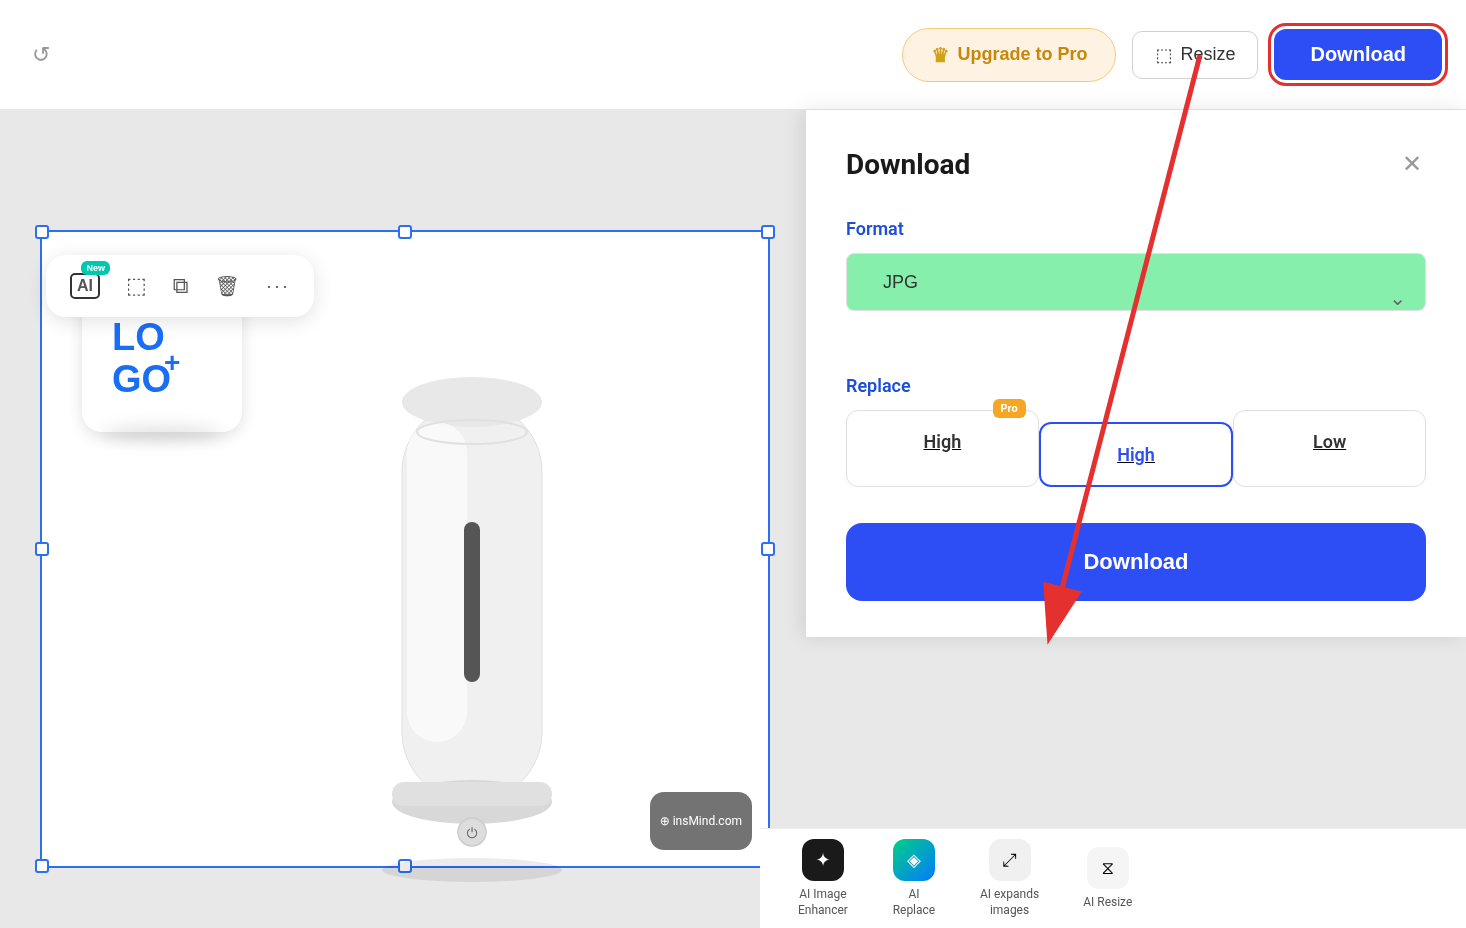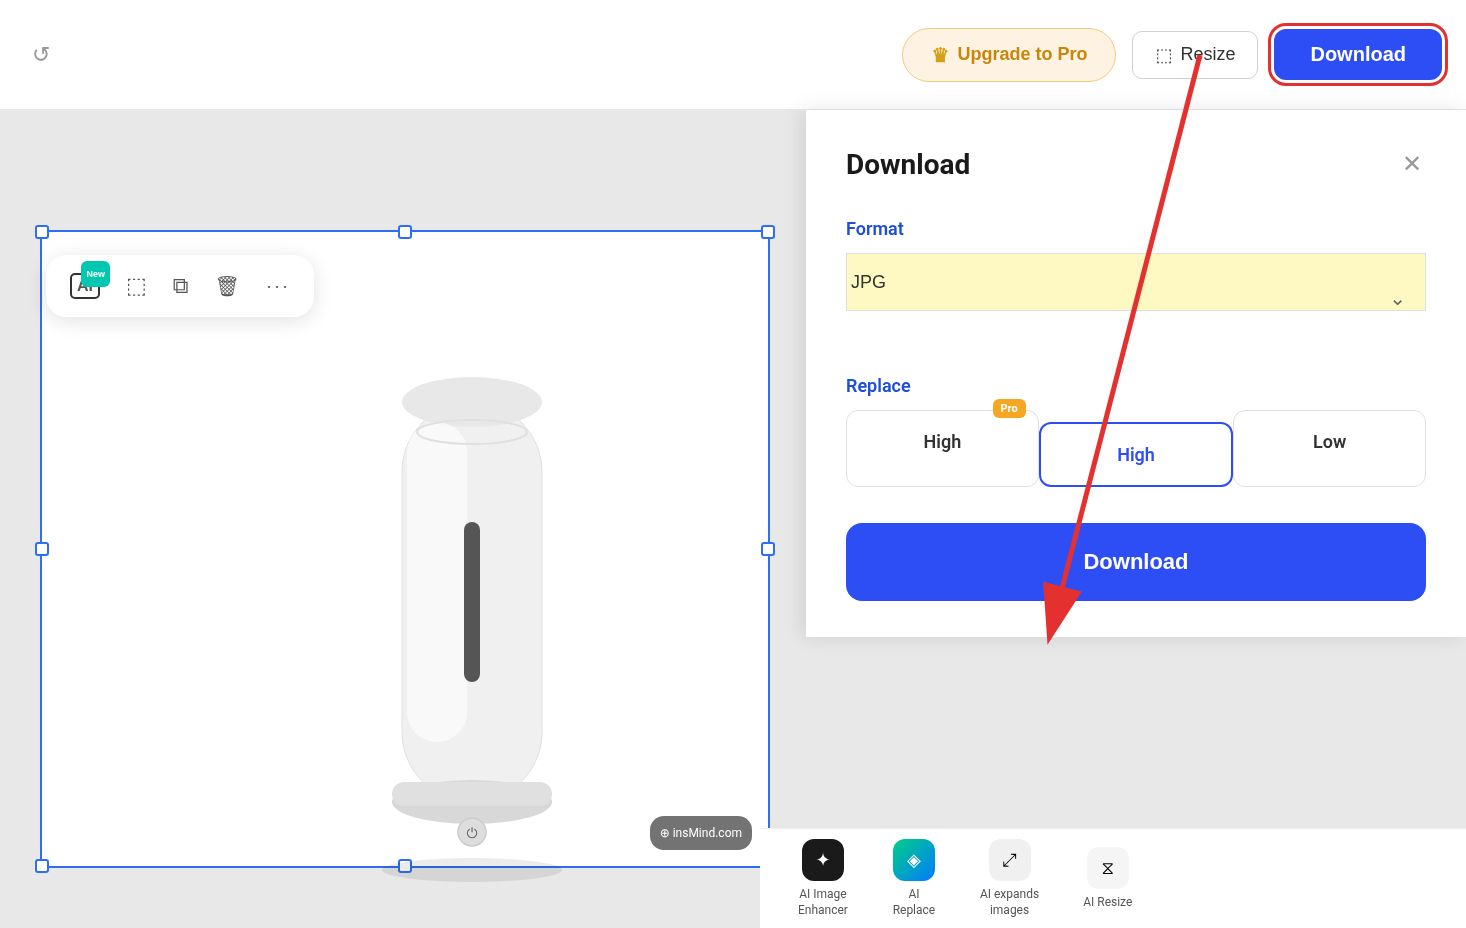--- a/index.html
+++ b/index.html
@@ -122,21 +122,21 @@
     }
 
     .new-badge {
       position: absolute;
       top: -8px;
       right: -6px;
       background: #00c8b0;
       color: white;
       font-size: 9px;
       font-weight: 700;
-      padding: 8px 5px;
+      padding: 2px 5px;
       border-radius: 6px;
     }
 
     
     .canvas-content {
       position: absolute;
       top: 120px;
       left: 40px;
       width: 730px;
       bottom: 60px;
@@ -202,21 +202,21 @@
     }
 
     
     .watermark {
       position: absolute;
       bottom: 16px;
       right: 16px;
       background: rgba(0,0,0,0.55);
       color: white;
       font-size: 12px;
-      padding: 10px 10px;
+      padding: 22px 10px;
       border-radius: 14px;
     }
 
     
     .download-panel {
       position: absolute;
       top: 110px;
       right: 0;
       width: 660px;
       background: white;
@@ -250,26 +250,26 @@
 
     .section-label {
       font-size: 18px;
       font-weight: 600;
       color: #1d4ed8;
       margin-bottom: 14px;
     }
 
     .format-select {
       width: 100%;
-      padding: 18px 4px;
+      padding: 18px 36px;
       border: 1.5px solid #e0e0e0;
-      border-radius: 0;
+      border-radius: 8px;
       font-size: 18px;
       color: #333;
-      background: #fef9c3;
+      background: #86efac;
       appearance: none;
       cursor: pointer;
       margin-bottom: 32px;
       position: relative;
     }
 
     .format-wrapper {
       position: relative;
       margin-bottom: 32px;
     }
@@ -282,20 +282,21 @@
       transform: translateY(-50%);
       font-size: 20px;
       color: #666;
       pointer-events: none;
     }
 
     .quality-options {
       display: flex;
       gap: 0;
       margin-bottom: 36px;
+      text-decoration: underline;
     }
 
     .quality-option {
       flex: 1;
       padding: 20px 16px;
       border: 1.5px solid #e0e0e0;
       border-radius: 12px;
       text-align: center;
       cursor: pointer;
       font-size: 18px;
@@ -432,20 +433,29 @@
 
     <div class="handle handle-tl"></div>
     <div class="handle handle-tm"></div>
     <div class="handle handle-tr"></div>
     <div class="handle handle-ml"></div>
     <div class="handle handle-mr"></div>
     <div class="handle handle-bl"></div>
     <div class="handle handle-bm"></div>
     <div class="handle handle-br"></div>
 
+    <div class="logo-element">
+      <svg class="logo-text-svg" viewBox="0 0 120 100">
+        <text x="10" y="48" font-size="38" font-weight="900" fill="#1a6ef5" font-family="Arial Black, sans-serif">LO</text>
+        <text x="10" y="90" font-size="38" font-weight="900" fill="#1a6ef5" font-family="Arial Black, sans-serif">GO</text>
+        <text x="62" y="70" font-size="28" font-weight="900" fill="#1a6ef5" font-family="Arial Black, sans-serif">+</text>
+      </svg>
+
+      <div style="position:absolute;bottom:-8px;left:20px;right:20px;height:12px;background:rgba(0,0,0,0.15);filter:blur(8px);border-radius:50%;"></div>
+    </div>
 
     <div class="product-image-area">
       <svg class="humidifier-svg" viewBox="0 0 260 560">
 
         <rect x="60" y="80" width="140" height="400" rx="70" ry="70" fill="#f0f0f0" stroke="#e0e0e0" stroke-width="1"></rect>
 
         <ellipse cx="130" cy="80" rx="70" ry="25" fill="#e8e8e8"></ellipse>
 
         <rect x="65" y="100" width="60" height="320" rx="30" fill="rgba(255,255,255,0.6)"></rect>
 

